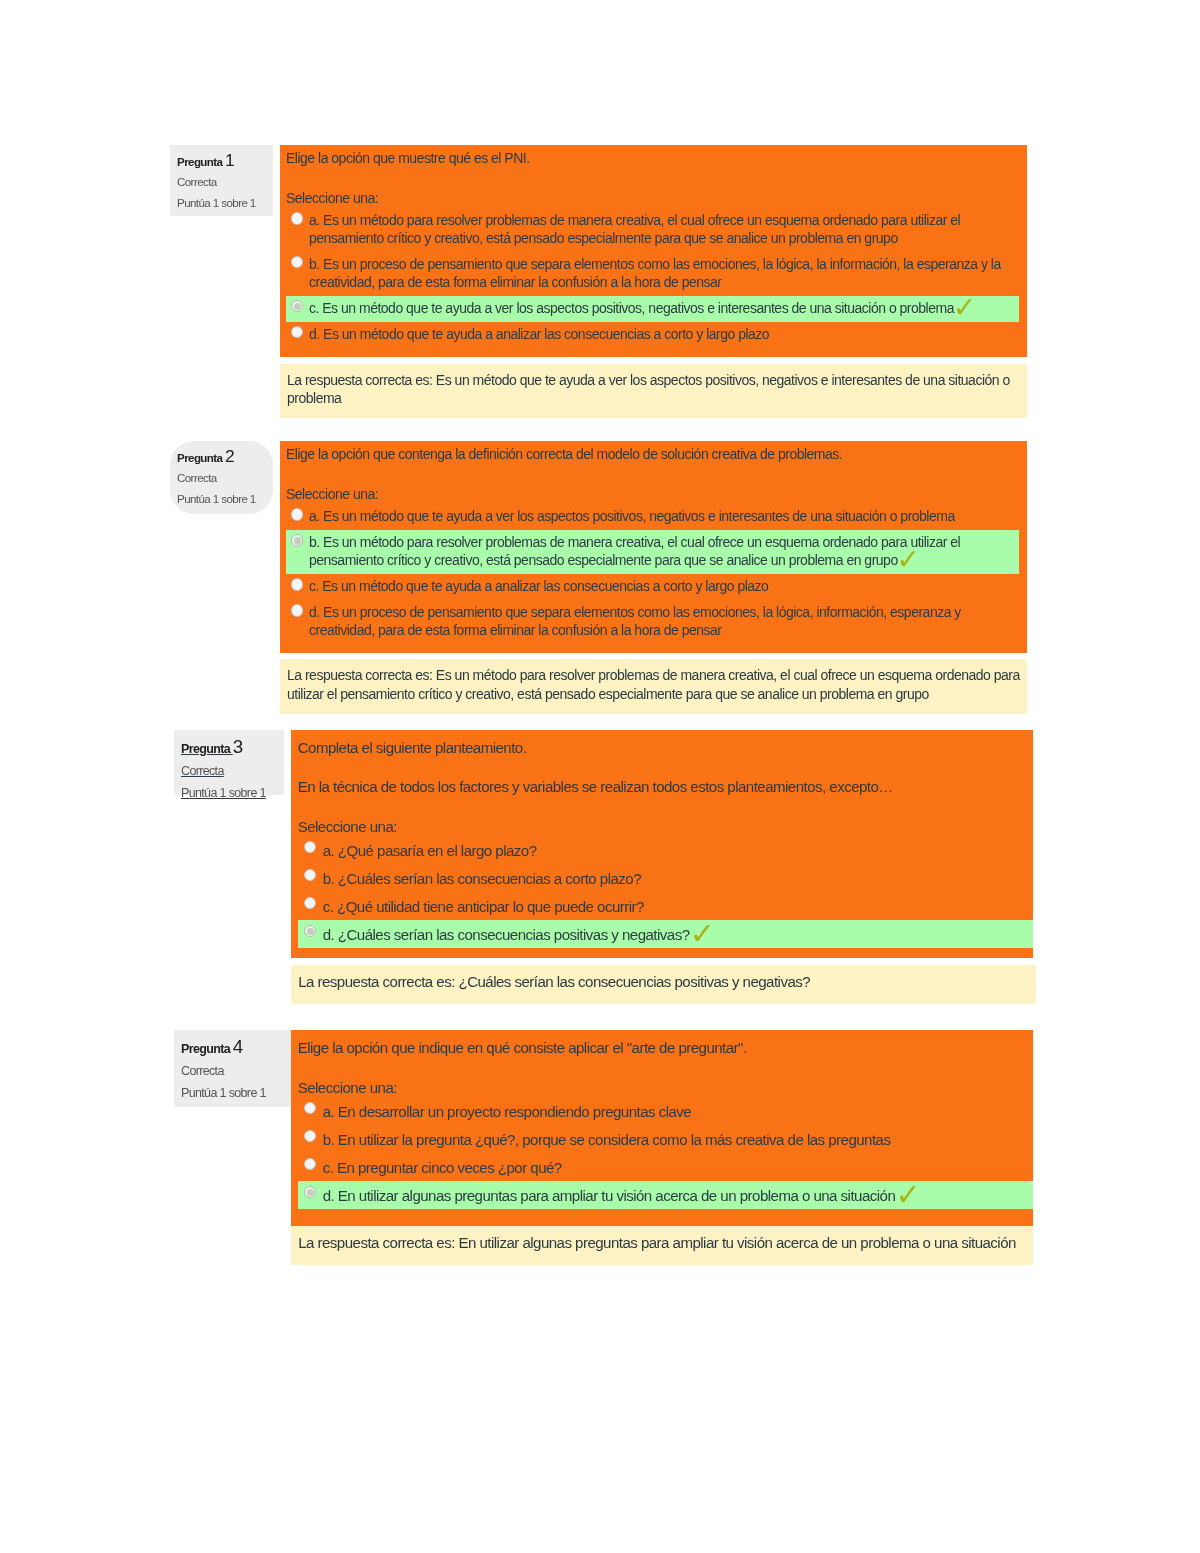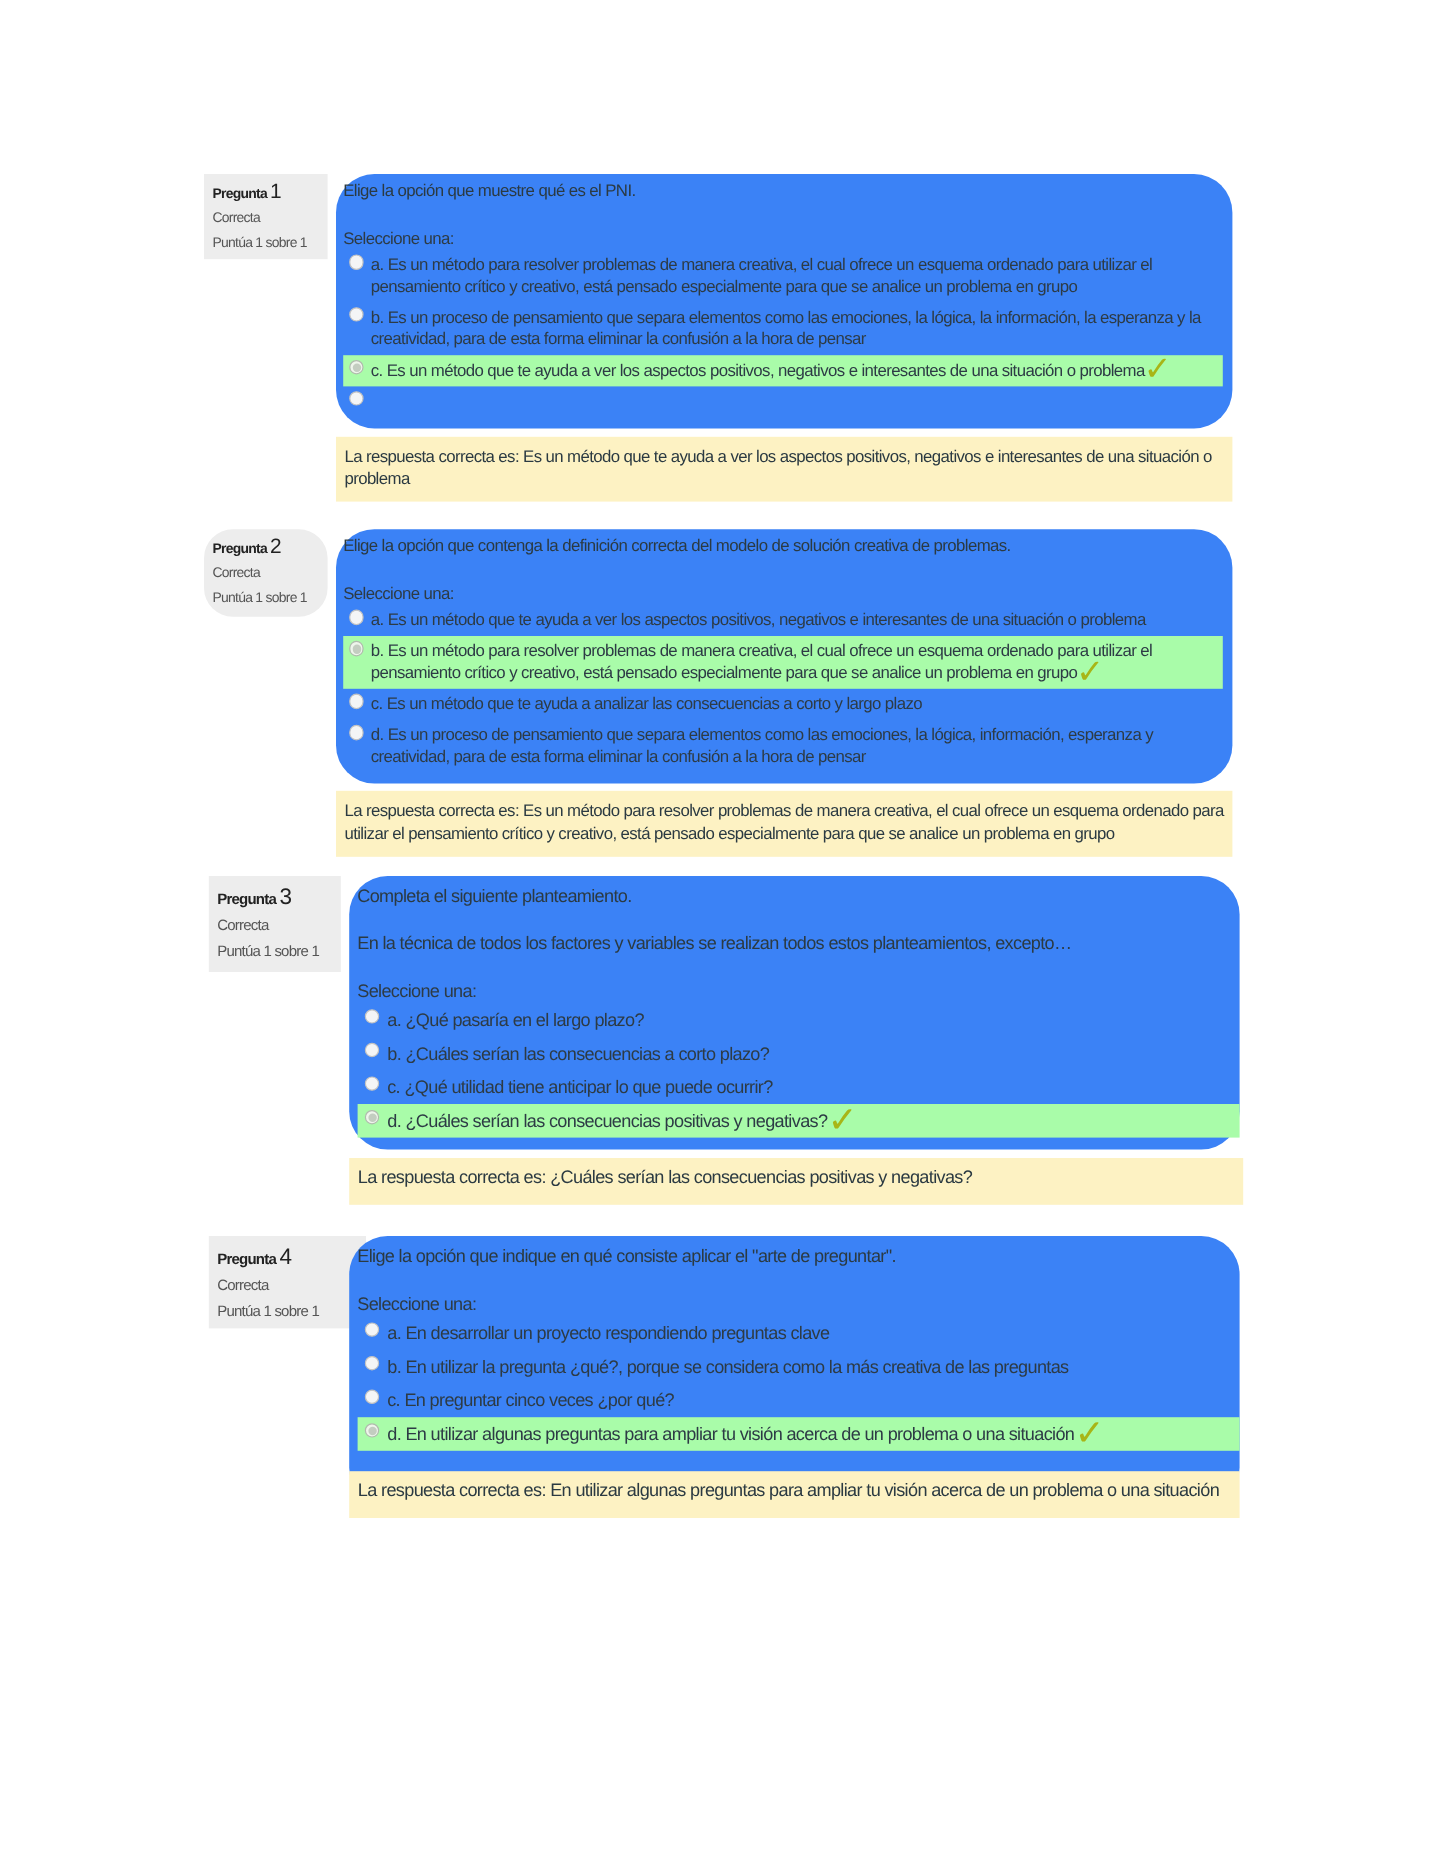--- a/index.html
+++ b/index.html
@@ -6,21 +6,21 @@
   body{width:1200px;height:1553px;font-family:"Liberation Sans",sans-serif;
        -webkit-font-smoothing:antialiased;color:#2d3b45;}
   .page{position:relative;width:1200px;height:1553px;overflow:hidden;}
   .question{position:absolute;}
   .info{position:absolute;left:0;top:0;background:#ededed;box-sizing:border-box;}
   .info .no{font-weight:bold;color:#222;margin:0;white-space:nowrap;overflow:visible;}
   .info .no b{font-weight:bold;}
   .info .no .num{font-weight:normal;font-size:1.5em;line-height:0;display:inline-block;height:0;overflow:visible;vertical-align:baseline;}
   .info .state{margin:0;color:#555;}
   .info .grade{margin:0;color:#555;}
-  .content{position:absolute;background:#3b82f6;box-sizing:border-box;border-radius:32px;}
+  .content{position:absolute;background:#f97316;box-sizing:border-box;}
   .qtext p{margin:0;}
   .qtext{color:#2b3a42;}
   .prompt{margin:0;}
   .answers{margin:0;padding:0;list-style:none;}
   .answer{position:relative;box-sizing:border-box;}
   .answer.correct{background:#a9fca9;}
   .radio{position:absolute;box-sizing:border-box;border-radius:50%;
          border:1.3px solid #c2c2c2;background:#f4f5f6;}
   .radio.on{background:#eef5eb;border:1px solid #b0bbad;}
   .radio.on::after{content:"";position:absolute;border-radius:50%;background:#c3cdc0;}
@@ -76,20 +76,21 @@
             <div class="answer">
               <span class="radio"></span>
               <span class="atext">b. Es un proceso de pensamiento que separa elementos como las emociones, la lógica, la información, la esperanza y la creatividad, para de esta forma eliminar la confusión a la hora de pensar</span>
             </div>
             <div class="answer correct">
               <span class="radio on"></span>
               <span class="atext">c. Es un método que te ayuda a ver los aspectos positivos, negativos e interesantes de una situación o problema <span class="tick">✓</span></span>
             </div>
             <div class="answer">
               <span class="radio"></span>
+              <span class="atext">d. Es un método que te ayuda a analizar las consecuencias a corto y largo plazo</span>
             </div>
           </div>
       </div>
     </div>
     <div class="feedback" style="left:110px;top:218.8px;width:747px;height:54.3px;">
       <p>La respuesta correcta es: Es un método que te ayuda a ver los aspectos positivos, negativos e interesantes de una situación o problema</p>
     </div>
   </div>
 
   <div class="question q13" style="left:170px;top:441px;width:857px;">
@@ -123,21 +124,21 @@
             </div>
           </div>
       </div>
     </div>
     <div class="feedback" style="left:110px;top:218.3px;width:747px;height:54.7px;">
       <p>La respuesta correcta es: Es un método para resolver problemas de manera creativa, el cual ofrece un esquema ordenado para utilizar el pensamiento crítico y creativo, está pensado especialmente para que se analice un problema en grupo</p>
     </div>
   </div>
 
   <div class="question q14" style="left:173.5px;top:730.3px;width:859.5px;">
-    <div class="info" style="width:110.5px;height:80px;">
+    <div class="info" style="width:110.5px;height:65px;text-decoration:underline;">
       <div class="no"><b>Pregunta</b> <span class="num">3</span></div>
       <div class="state">Correcta</div>
       <div class="grade">Puntúa 1 sobre 1</div>
     </div>
     <div class="content" style="left:117.7px;top:0;width:741.8px;height:228px;">
       <div class="qtext">
         <p class="prompt">Completa el siguiente planteamiento.</p>
         <p class="prompt p2">En la técnica de todos los factores y variables se realizan todos estos planteamientos, excepto…</p>
       </div>
       <div class="ablock">

